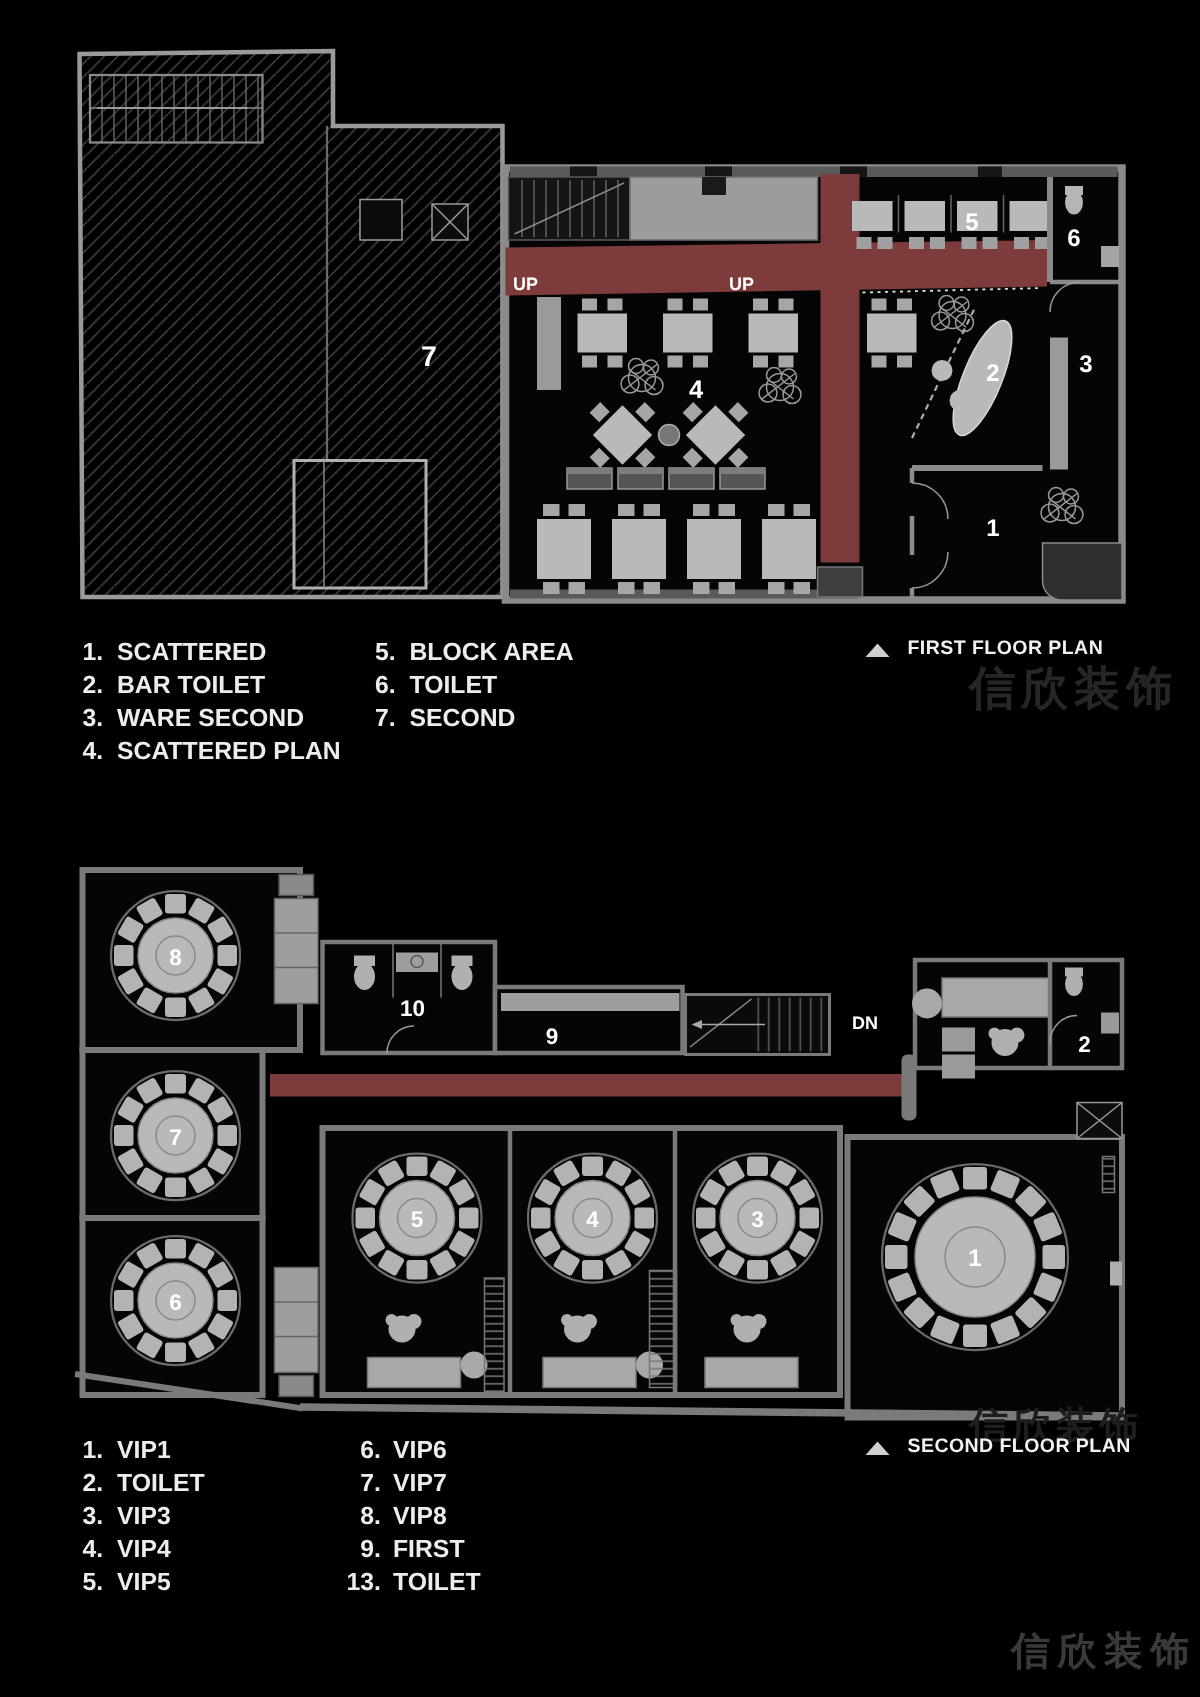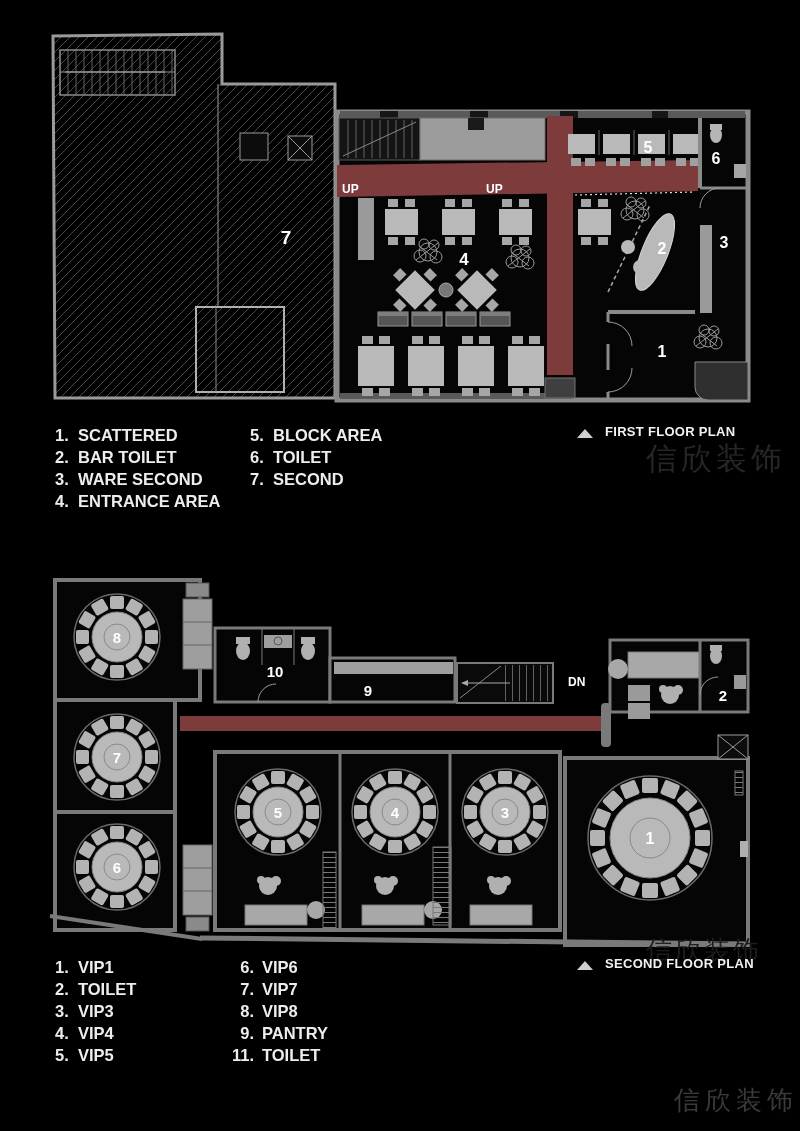--- a/index.html
+++ b/index.html
@@ -7,21 +7,21 @@
         font-family:"Liberation Sans",sans-serif;}
   svg{display:block;}
   .legend{position:absolute;color:#ededed;font-weight:700;font-size:16.5px;line-height:22px;}
   .legend .row{display:flex;}
   .legend .num{width:23px;flex:0 0 auto;}
   .legend.wide-num .num{width:26px;text-align:right;padding-right:8px;box-sizing:content-box;}
   .legend .lbl{white-space:nowrap;}
   .plan-title{position:absolute;color:#f2f2f2;font-weight:600;font-size:13px;letter-spacing:.3px;white-space:nowrap;}
   .tri{position:absolute;width:0;height:0;border-left:8px solid transparent;border-right:8px solid transparent;
        border-bottom:9px solid #cfcfcf;}
-  .wm{position:absolute;font-weight:400;white-space:nowrap;font-family:"DejaVu Sans",sans-serif;}
+  .wm{position:absolute;font-weight:700;white-space:nowrap;font-family:"DejaVu Sans",sans-serif;}
   .wm1{left:646px;top:438px;font-size:31px;letter-spacing:4px;color:#262626;}
   .wm2{left:646px;top:933px;font-size:26px;letter-spacing:3px;color:#1e1e1e;}
   .wm3{left:674px;top:1083px;font-size:26px;letter-spacing:5px;color:#3a3a3a;}
   text{font-family:"Liberation Sans",sans-serif;}
 </style>
 </head>
 <body>
 
 <div class="page">
 
@@ -203,21 +203,21 @@
     <div class="row">
         <span class="num">2.</span>
         <span class="lbl">BAR TOILET</span>
       </div>
     <div class="row">
         <span class="num">3.</span>
         <span class="lbl">WARE SECOND</span>
       </div>
     <div class="row">
         <span class="num">4.</span>
-        <span class="lbl">ENTRANCE AREA</span>
+        <span class="lbl">SCATTERED PLAN</span>
       </div>
   </div>
   <div class="legend" style="left:250px;top:424px;">
     <div class="row">
         <span class="num">5.</span>
         <span class="lbl">BLOCK AREA</span>
       </div>
     <div class="row">
         <span class="num">6.</span>
         <span class="lbl">TOILET</span>
@@ -438,24 +438,24 @@
     <div class="row">
         <span class="num">7.</span>
         <span class="lbl">VIP7</span>
       </div>
     <div class="row">
         <span class="num">8.</span>
         <span class="lbl">VIP8</span>
       </div>
     <div class="row">
         <span class="num">9.</span>
-        <span class="lbl">PANTRY</span>
-      </div>
-    <div class="row">
-        <span class="num">11.</span>
+        <span class="lbl">FIRST</span>
+      </div>
+    <div class="row">
+        <span class="num">13.</span>
         <span class="lbl">TOILET</span>
       </div>
   </div>
   <div class="wm wm2">信欣装饰</div>
   <div class="tri" style="left:577px;top:961px;"></div>
   <div class="plan-title" style="left:605px;top:956px;">SECOND FLOOR PLAN</div>
 
   <div class="wm wm3">信欣装饰</div>
 </div>
 

